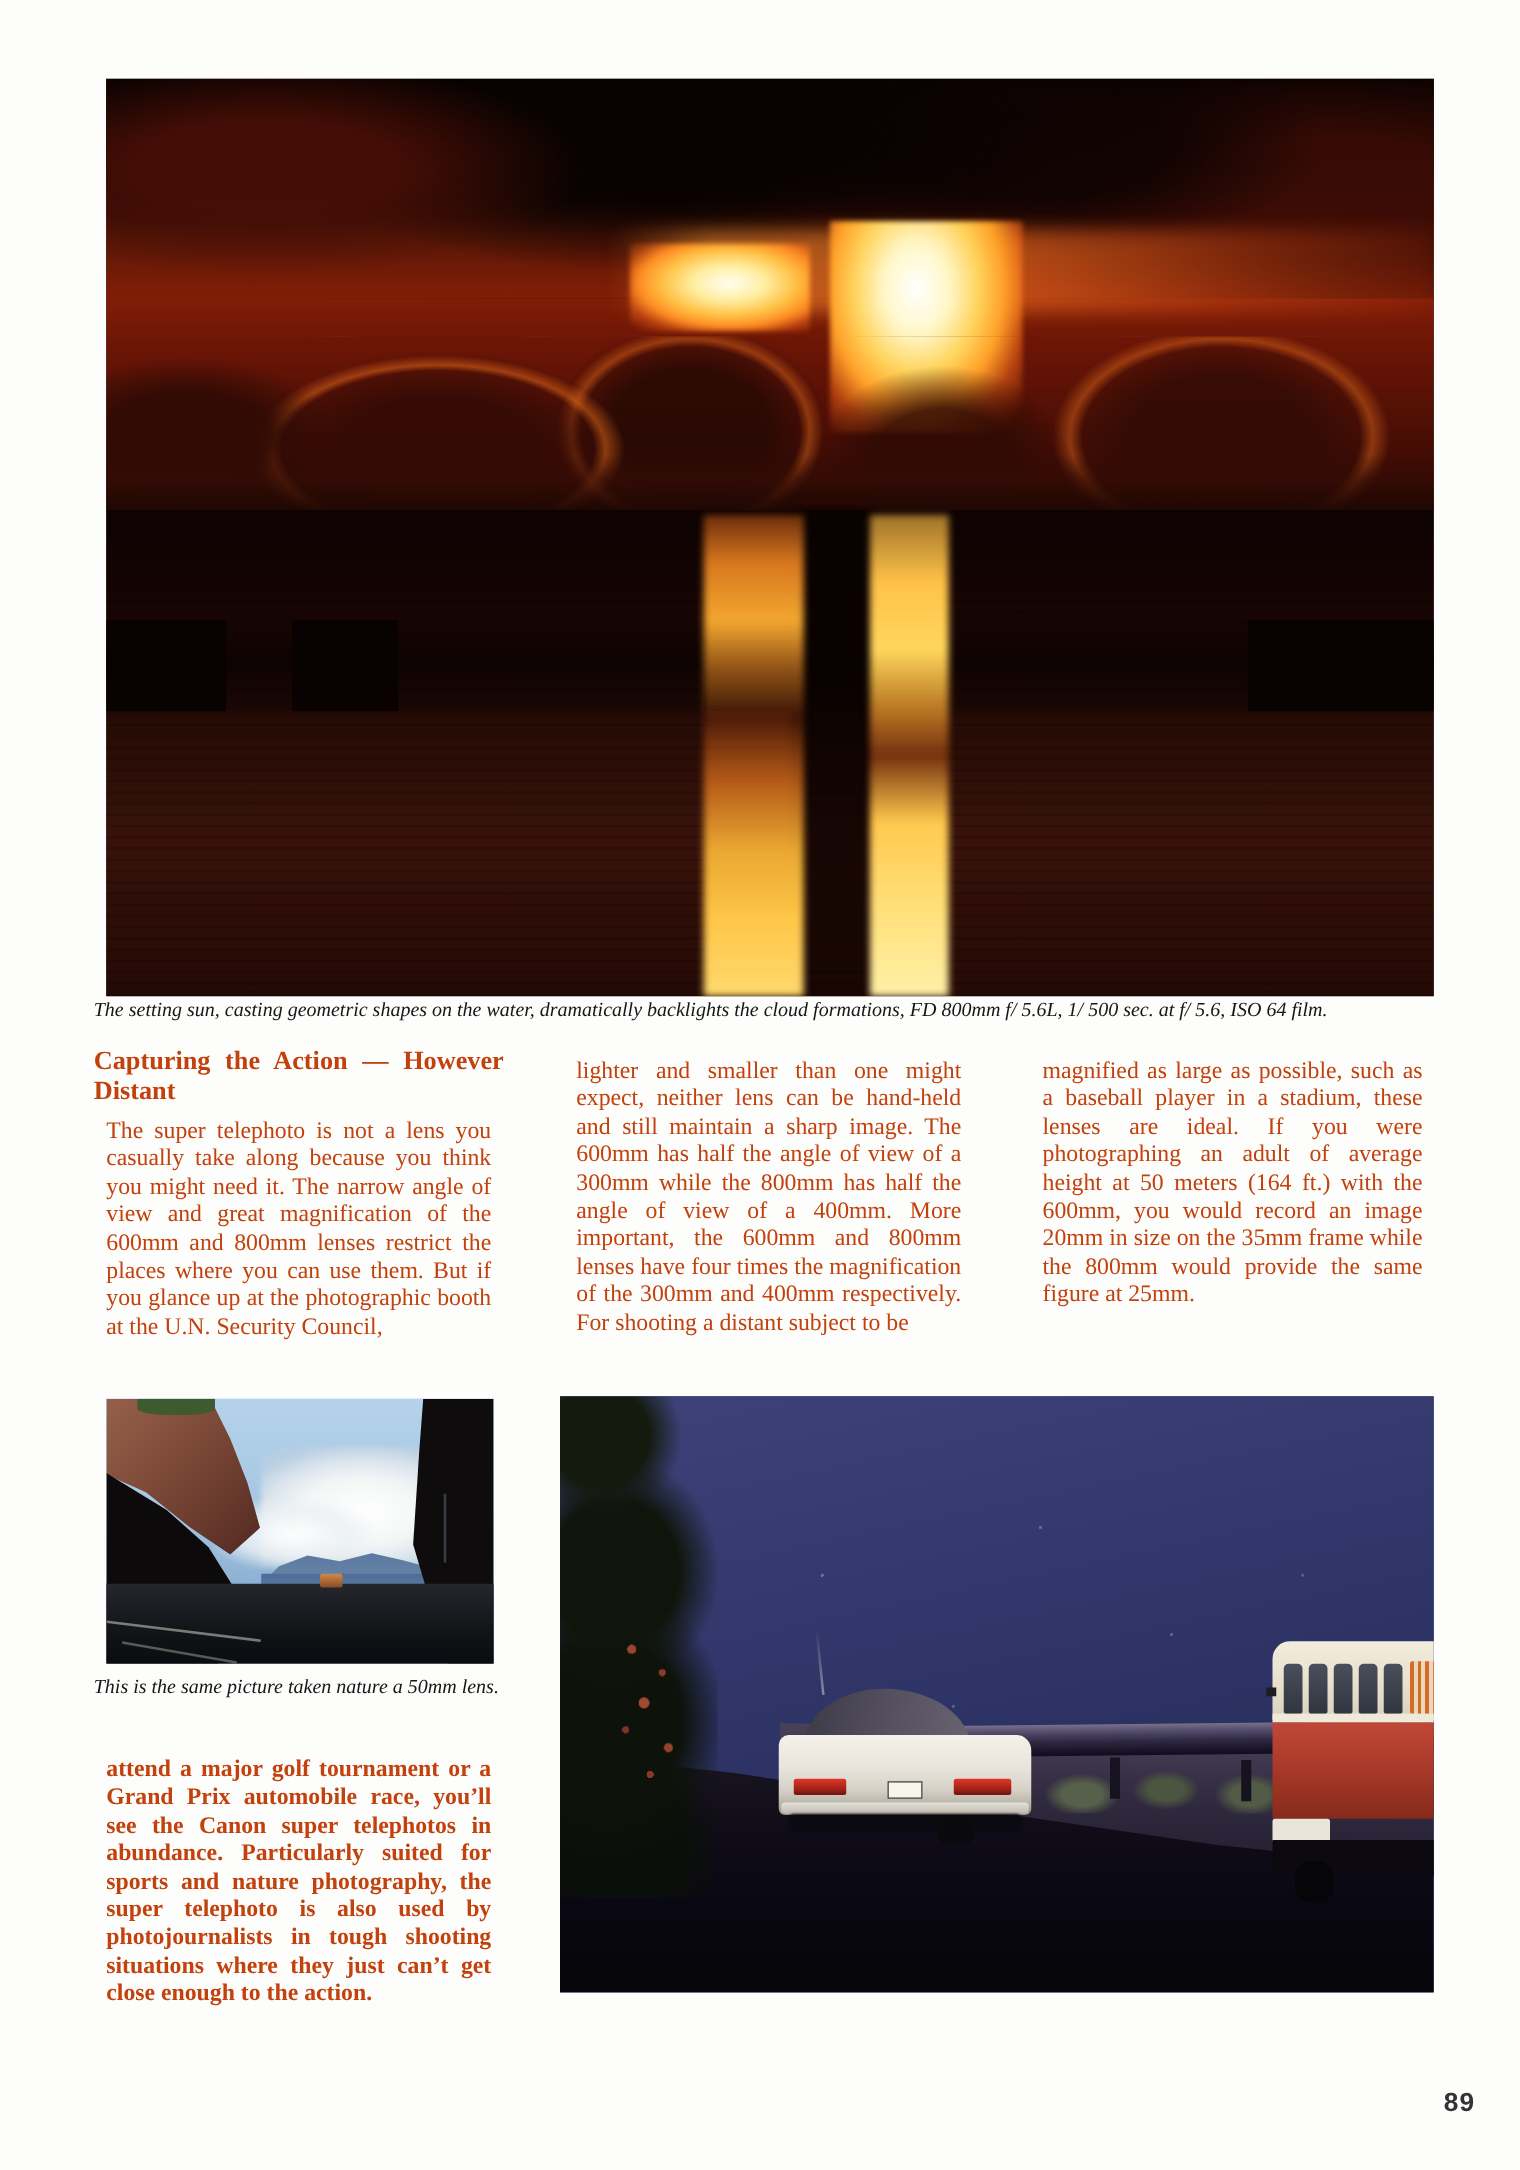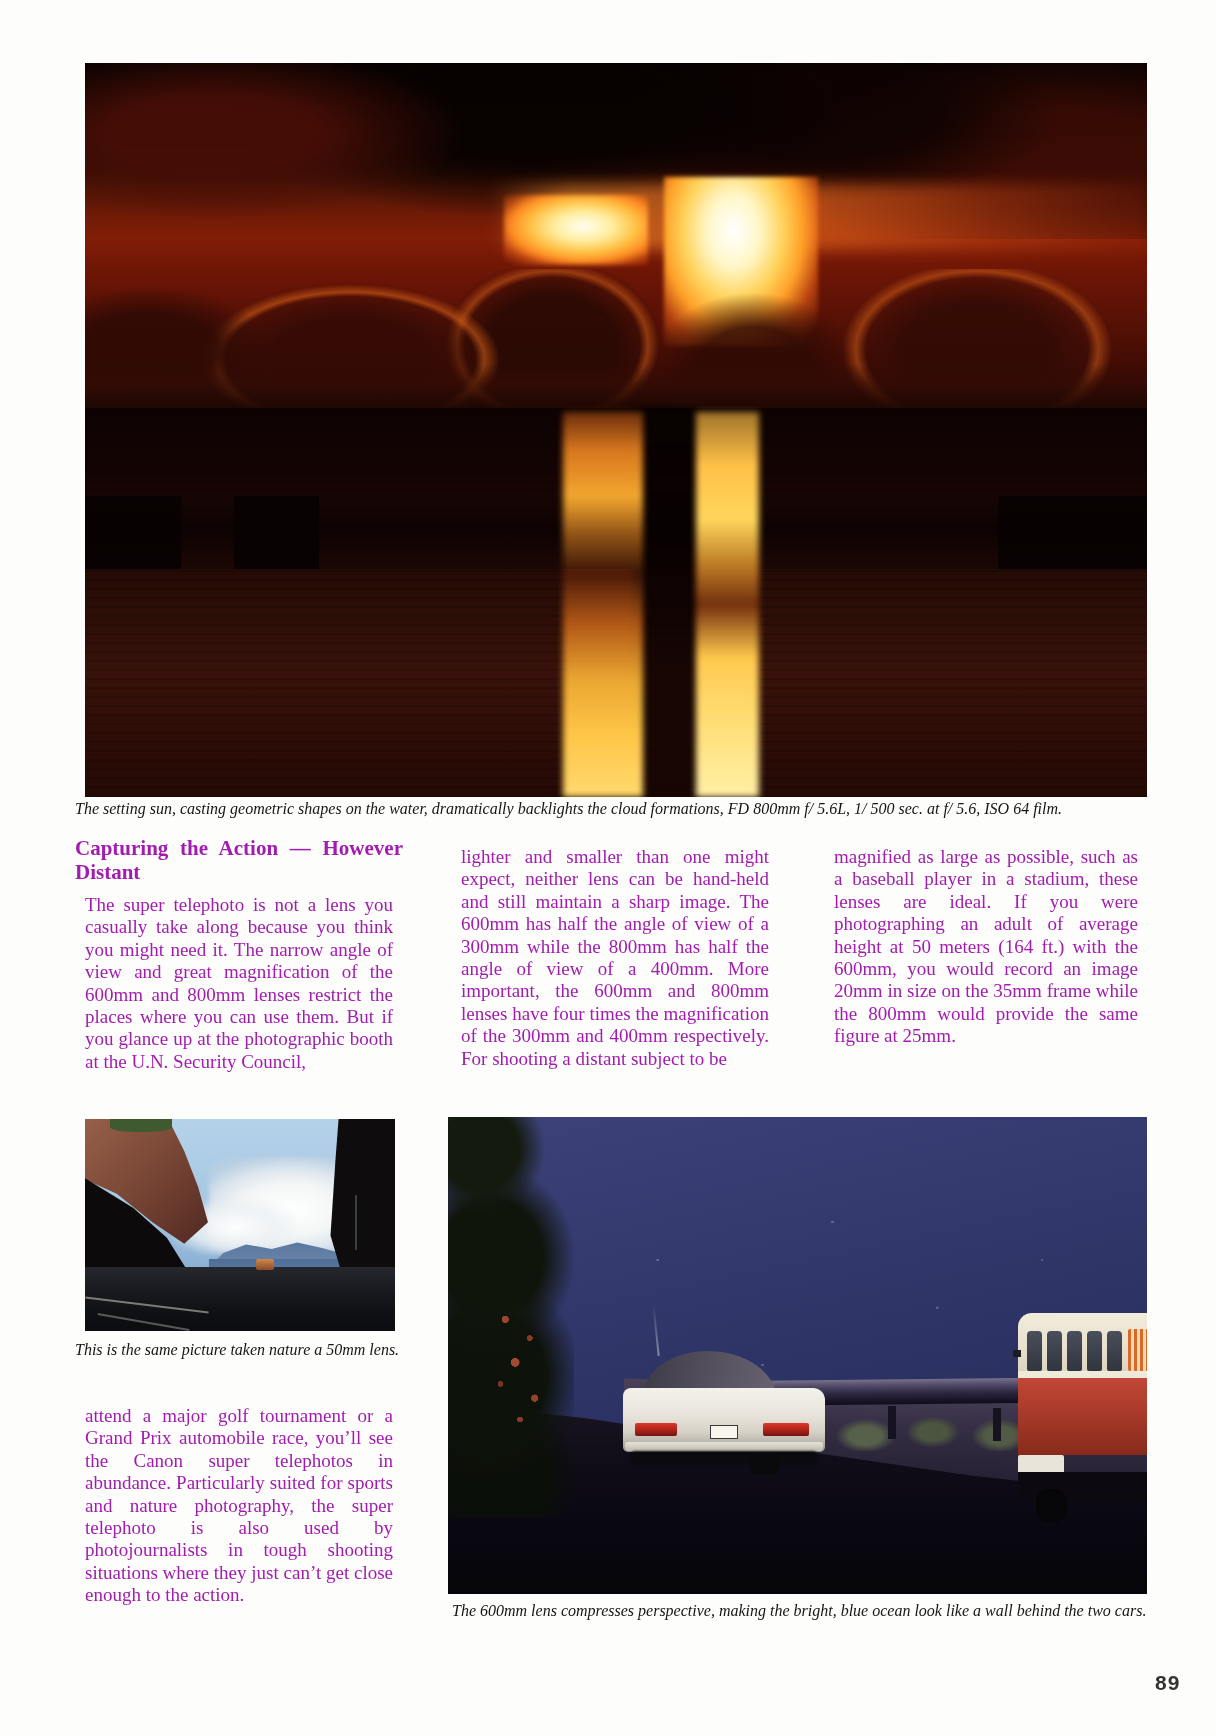--- a/index.html
+++ b/index.html
@@ -1,21 +1,21 @@
 <!DOCTYPE html>
 <html><head>
 <meta charset="utf-8">
 <style>
   html,body{margin:0;padding:0;}
   body{width:1216px;height:1736px;background:#fdfdfc;font-family:"Liberation Serif",serif;}
   .page{position:relative;width:1216px;height:1736px;background:#fdfdfc;overflow:hidden;}
 
   
   .caption{position:absolute;font-style:italic;font-size:16px;line-height:20px;color:#161616;margin:0;}
-  .bodycol{position:absolute;font-size:19px;line-height:22.4px;color:#a21caf;text-align:justify;}
+  .bodycol{position:absolute;font-size:19px;line-height:22.4px;color:#c2410c;text-align:justify;}
   .bodycol p{margin:10px;}
   .bodycol h2{font-size:21px;line-height:24px;font-weight:700;margin:0 0 1px 0;text-align:justify;}
   .pagenum{position:absolute;left:1155px;top:1671px;font-family:"Liberation Sans",sans-serif;
            font-weight:700;font-size:21px;color:#333;letter-spacing:1px;}
 
   
   .photo{position:absolute;overflow:hidden;}
   .photo *{position:absolute;}
 
   
@@ -162,21 +162,21 @@
   .bus-under{left:0;top:76%;width:100%;height:14%;background:#0c0a10;}
   .bus-wheel{left:12%;top:84%;width:20%;height:16%;background:#060608;border-radius:40%;}
   .bus-mirror{left:-3%;top:18%;width:5%;height:3%;background:#1c1c22;}
 
   
   .caption-top{left:75px;top:799px;width:1075px;font-family:Liberation Serif, serif;}
   .col1{left:75px;top:836px;width:328px;}
   .col2{left:451px;top:836px;width:328px;}
   .col3{left:824px;top:836px;width:324px;}
   .caption-50{left:75px;top:1340px;width:340px;}
-  .col-bottom{left:75px;top:1395px;width:328px;}
+  .col-bottom{left:75px;top:1395px;width:328px;font-weight:bold;}
   .caption-600{left:452px;top:1601px;width:700px;}
 </style>
 </head>
 <body>
 
 <div class="page">
 
   <div class="photo photo-top">
     <div class="pt-sky"></div>
     <div class="pt-topclouds"></div>
@@ -259,17 +259,16 @@
       <div class="bus-win bw5"></div>
       <div class="bus-sign"></div>
       <div class="bus-belt"></div>
       <div class="bus-red"></div>
       <div class="bus-bumper"></div>
       <div class="bus-under"></div>
       <div class="bus-wheel"></div>
       <div class="bus-mirror"></div>
     </div>
   </div>
-  <p class="caption caption-600">The 600mm lens compresses perspective, making the bright, blue ocean look like a wall behind the two cars.</p>
 
   <div class="pagenum">89</div>
 
 </div>
 
 </body></html>

